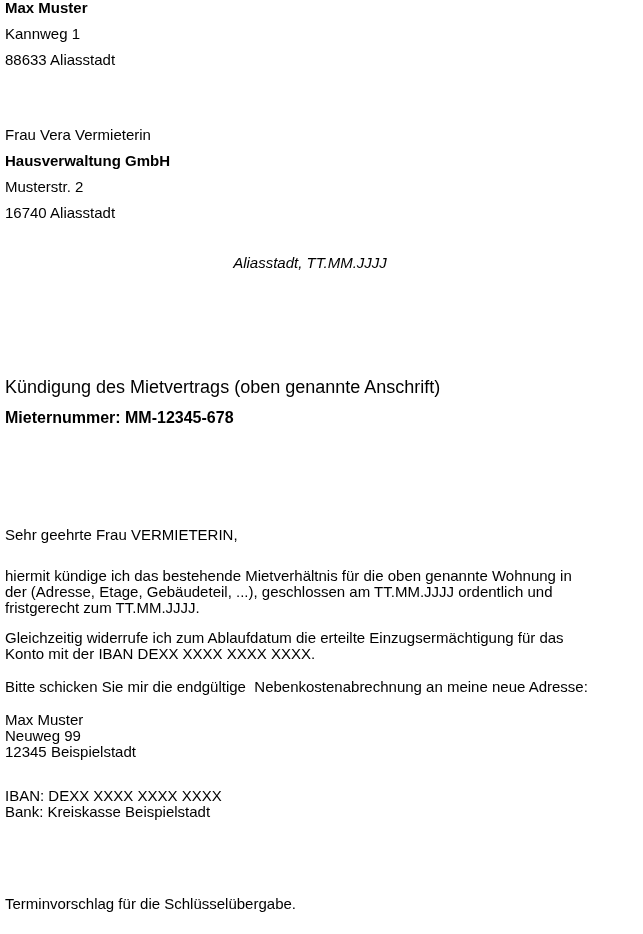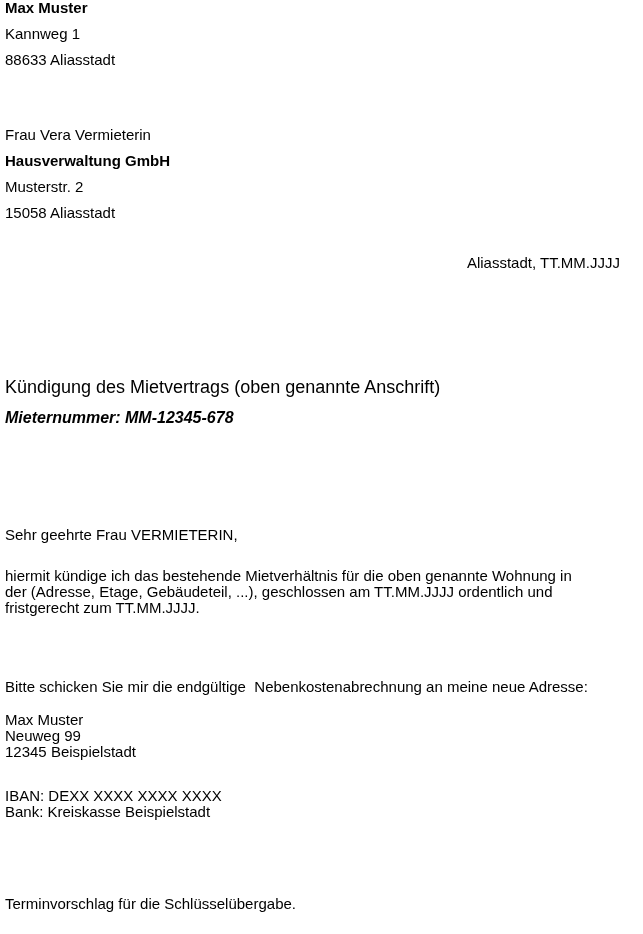--- a/index.html
+++ b/index.html
@@ -28,71 +28,75 @@
   .wide .line {
     line-height: 26px;
   }
   .bold {
     font-weight: bold;
   }
   .dateline {
     position: absolute;
     left: 0;
     right: 23px;
-    text-align: right;
+    text-align: center;
     line-height: 16px;
     white-space: pre;
+    font-style: italic;
   }
   .subject-title {
     font-size: 18px;
     font-weight: normal;
     line-height: 22px;
     white-space: pre;
   }
   .subject-ref {
     font-size: 16px;
     font-weight: bold;
     line-height: 20px;
     white-space: pre;
-    font-style: italic;
   }
 </style>
 </head>
 <body>
 
 <div class="page">
 
   <div class="block wide" style="top:-5px">
     <div class="line bold">Max Muster</div>
     <div class="line">Kannweg 1</div>
     <div class="line">88633 Aliasstadt</div>
   </div>
 
   <div class="block wide" style="top:122px">
     <div class="line">Frau Vera Vermieterin</div>
     <div class="line bold">Hausverwaltung GmbH</div>
     <div class="line">Musterstr. 2</div>
-    <div class="line">15058 Aliasstadt</div>
+    <div class="line">16740 Aliasstadt</div>
   </div>
 
   <div class="dateline" style="top:255px">Aliasstadt, TT.MM.JJJJ</div>
 
   <div class="block subject-title" style="top:376px">Kündigung des Mietvertrags (oben genannte Anschrift)</div>
   <div class="block subject-ref" style="top:408px">Mieternummer: MM-12345-678</div>
 
   <div class="block" style="top:527px">
     <div class="line">Sehr geehrte Frau VERMIETERIN,</div>
   </div>
 
   <div class="block" style="top:568px">
     <div class="line">hiermit kündige ich das bestehende Mietverhältnis für die oben genannte Wohnung in</div>
     <div class="line">der (Adresse, Etage, Gebäudeteil, ...), geschlossen am TT.MM.JJJJ ordentlich und</div>
     <div class="line">fristgerecht zum TT.MM.JJJJ.</div>
   </div>
 
+  <div class="block" style="top:630px">
+    <div class="line">Gleichzeitig widerrufe ich zum Ablaufdatum die erteilte Einzugsermächtigung für das</div>
+    <div class="line">Konto mit der IBAN DEXX XXXX XXXX XXXX.</div>
+  </div>
 
   <div class="block" style="top:679px">
     <div class="line">Bitte schicken Sie mir die endgültige  Nebenkostenabrechnung an meine neue Adresse:</div>
   </div>
 
   <div class="block" style="top:712px">
     <div class="line">Max Muster</div>
     <div class="line">Neuweg 99</div>
     <div class="line">12345 Beispielstadt</div>
   </div>

